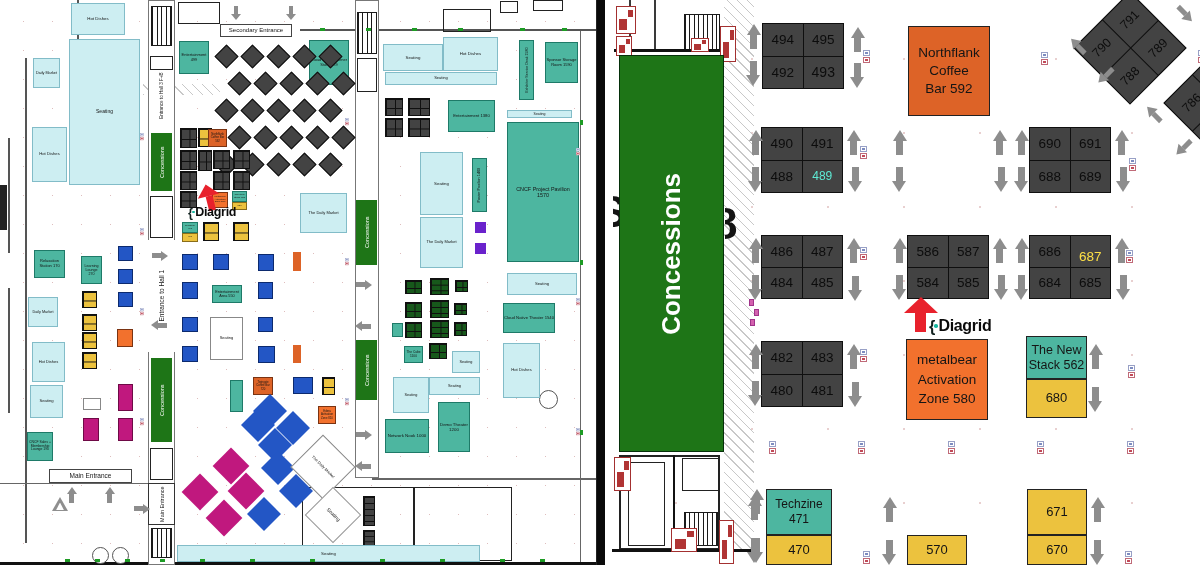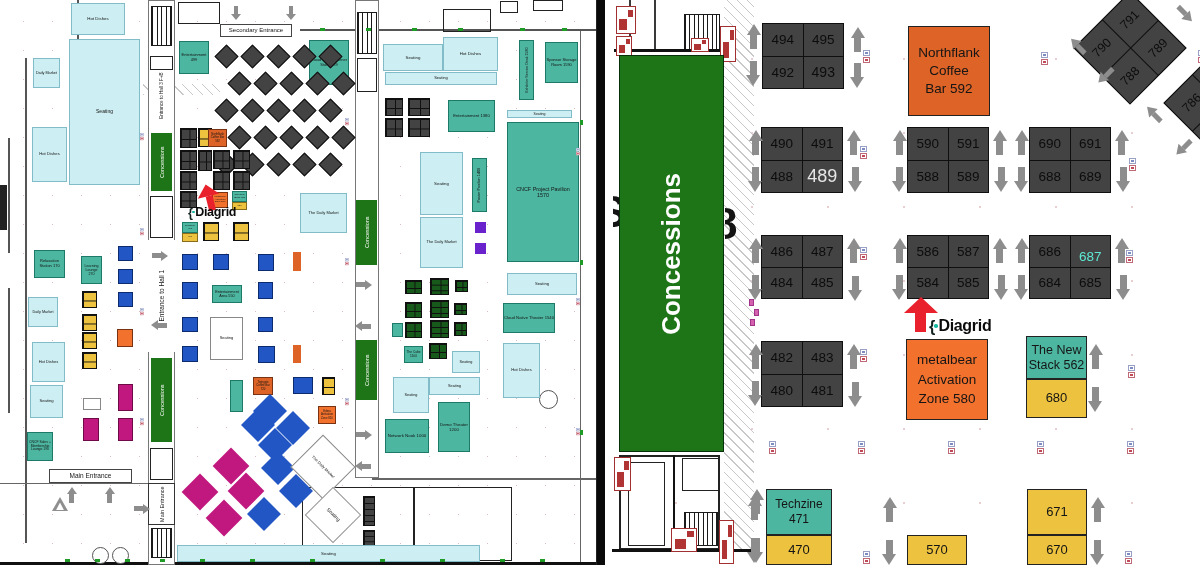--- a/index.html
+++ b/index.html
@@ -637,35 +637,21 @@
         <div style="background: rgb(67, 67, 67); display: flex; align-items: center; justify-content: center;">
           <span class="cellnum" style="font-size: 13.5px; color: rgb(12, 12, 12);">490</span>
         </div>
         <div style="background: rgb(67, 67, 67); display: flex; align-items: center; justify-content: center;">
           <span class="cellnum" style="font-size: 13.5px; color: rgb(12, 12, 12);">491</span>
         </div>
         <div style="background: rgb(67, 67, 67); display: flex; align-items: center; justify-content: center;">
           <span class="cellnum" style="font-size: 13.5px; color: rgb(12, 12, 12);">488</span>
         </div>
         <div style="background: rgb(67, 67, 67); display: flex; align-items: center; justify-content: center;">
-          <span class="cellnum" style="font-size: 18px; color: #e5e5e5; text-align: right;">489</span>
-        </div>
-      </div>
-      <div class="sh" style="left: 302px; top: 127px; width: 82px; height: 66px; border: 1.5px solid rgb(15, 15, 15); display: grid; grid-template-columns: repeat(2, 1fr); grid-template-rows: repeat(2, 1fr); background: rgb(15, 15, 15); gap: 1px;">
-        <div style="background: rgb(67, 67, 67); display: flex; align-items: center; justify-content: center;">
-          <span class="cellnum" style="font-size: 13.5px; color: rgb(12, 12, 12);">590</span>
-        </div>
-        <div style="background: rgb(67, 67, 67); display: flex; align-items: center; justify-content: center;">
-          <span class="cellnum" style="font-size: 13.5px; color: rgb(12, 12, 12);">591</span>
-        </div>
-        <div style="background: rgb(67, 67, 67); display: flex; align-items: center; justify-content: center;">
-          <span class="cellnum" style="font-size: 13.5px; color: rgb(12, 12, 12);">588</span>
-        </div>
-        <div style="background: rgb(67, 67, 67); display: flex; align-items: center; justify-content: center;">
-          <span class="cellnum" style="font-size: 13.5px; color: rgb(12, 12, 12);">589</span>
+          <span class="cellnum" style="font-size: 12px; color: #5eead4; text-align: right;">489</span>
         </div>
       </div>
       <div class="sh" style="left: 424px; top: 127px; width: 82px; height: 66px; border: 1.5px solid rgb(15, 15, 15); display: grid; grid-template-columns: repeat(2, 1fr); grid-template-rows: repeat(2, 1fr); background: rgb(15, 15, 15); gap: 1px;">
         <div style="background: rgb(67, 67, 67); display: flex; align-items: center; justify-content: center;">
           <span class="cellnum" style="font-size: 13.5px; color: rgb(12, 12, 12);">690</span>
         </div>
         <div style="background: rgb(67, 67, 67); display: flex; align-items: center; justify-content: center;">
           <span class="cellnum" style="font-size: 13.5px; color: rgb(12, 12, 12);">691</span>
         </div>
         <div style="background: rgb(67, 67, 67); display: flex; align-items: center; justify-content: center;">
@@ -765,21 +751,21 @@
         </div>
         <div style="background: rgb(67, 67, 67); display: flex; align-items: center; justify-content: center;">
           <span class="cellnum" style="font-size: 13.5px; color: rgb(12, 12, 12);">585</span>
         </div>
       </div>
       <div class="sh" style="left: 424px; top: 235px; width: 82px; height: 64px; border: 1.5px solid rgb(15, 15, 15); display: grid; grid-template-columns: repeat(2, 1fr); grid-template-rows: repeat(2, 1fr); background: rgb(15, 15, 15); gap: 1px;">
         <div style="background: rgb(67, 67, 67); display: flex; align-items: center; justify-content: center;">
           <span class="cellnum" style="font-size: 13.5px; color: rgb(12, 12, 12);">686</span>
         </div>
         <div style="background: rgb(67, 67, 67); display: flex; align-items: center; justify-content: center;">
-          <span class="cellnum" style="font-size: 13.5px; color: #5eead4; margin-top: 11px;">687</span>
+          <span class="cellnum" style="font-size: 13.5px; color: #fde047; margin-top: 11px;">687</span>
         </div>
         <div style="background: rgb(67, 67, 67); display: flex; align-items: center; justify-content: center;">
           <span class="cellnum" style="font-size: 13.5px; color: rgb(12, 12, 12);">684</span>
         </div>
         <div style="background: rgb(67, 67, 67); display: flex; align-items: center; justify-content: center; text-align: right;">
           <span class="cellnum" style="font-size: 13.5px; color: rgb(12, 12, 12);">685</span>
         </div>
       </div>
       <div class="sh" style="left: 143px; top: 238px; width: 15px; height: 26px; transform: rotate(0deg);">
         <div style="width: 0px; height: 0px; margin: 0px auto; border-left: 7.5px solid transparent; border-right: 7.5px solid transparent; border-bottom: 11.7px solid rgb(141, 141, 141);"></div>

